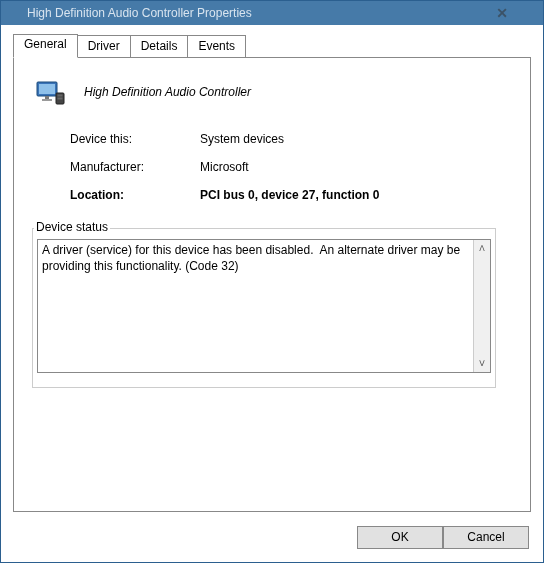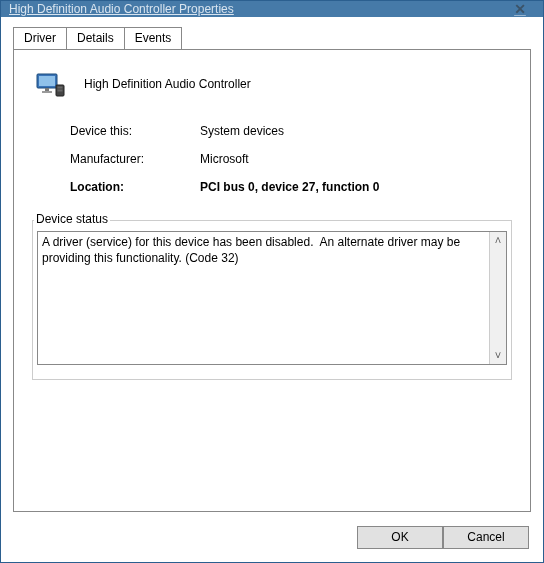--- a/index.html
+++ b/index.html
@@ -12,28 +12,27 @@
   }
   .window {
     width: 544px;
     height: 563px;
     border: 1px solid #2b5f8f;
     background: #fff;
     display: flex;
     flex-direction: column;
   }
   .titlebar {
-    height: 16px;
+    height: 24px;
     background: #467aa8;
     color: #d8e4ef;
     display: flex;
     align-items: center;
-    padding: 0 8px;
-    font-size: 12px;
-    text-decoration: underline;
+    padding: 0 26px;
+    font-size: 12px;
   }
   .titlebar-title { flex: 1; }
   .titlebar-close {
     color: #333;
     font-size: 14px;
     font-weight: bold;
     width: 30px;
     text-align: center;
     opacity: 0.55;
   }
@@ -71,36 +70,37 @@
     margin-top: -1px;
     padding: 18px 18px 18px 18px;
     position: relative;
     z-index: 1;
   }
   .header-row {
     display: flex;
     align-items: center;
     margin-bottom: 24px;
     padding-left: 2px;
+    font-style: italic;
   }
   .device-icon { width: 38px; margin-right: 12px; text-align:center }
   .device-title { font-size: 12px; }
   .info-grid {
     margin-left: 38px;
     margin-bottom: 26px;
   }
   .info-row { display: flex; margin-bottom: 14px; }
   .info-row:last-child { margin-bottom: 0; font-weight: bold; }
   .info-label { width: 130px; }
   .info-value { flex: 1; }
   .fieldset {
     border: none;
     position: relative;
     padding: 0;
-    margin: 0 0 0 0;
+    margin: 0 16px 0 0;
   }
   .fieldset-label {
     position: absolute;
     top: -8px;
     left: 2px;
     background: #fff;
     padding: 0 2px;
   }
   .groupbox-border {
     border: 1px solid #ccc;
@@ -167,20 +167,21 @@
 <div class="window">
 
   <div class="titlebar">
     <span class="titlebar-title">High Definition Audio Controller Properties</span>
     <span class="titlebar-close">✕</span>
   </div>
 
   <div class="client-area">
 
     <div class="tab-strip">
+      <div class="tab active"><span>General</span></div>
       <div class="tab"><span>Driver</span></div>
       <div class="tab"><span>Details</span></div>
       <div class="tab"><span>Events</span></div>
     </div>
 
     <div class="tab-body">
 
       <div class="header-row">
         <div class="device-icon">
           <svg class="monitor-svg" width="32" height="32" viewBox="0 0 32 32">

